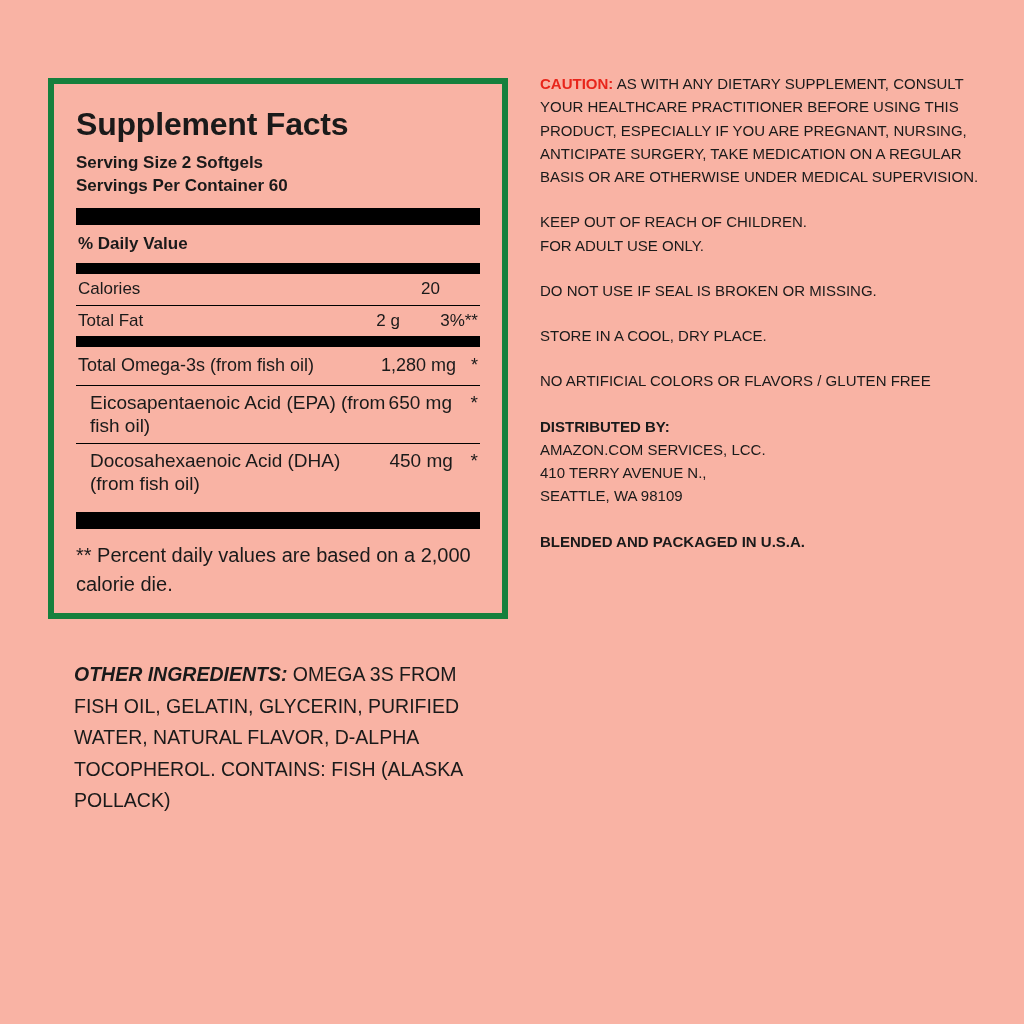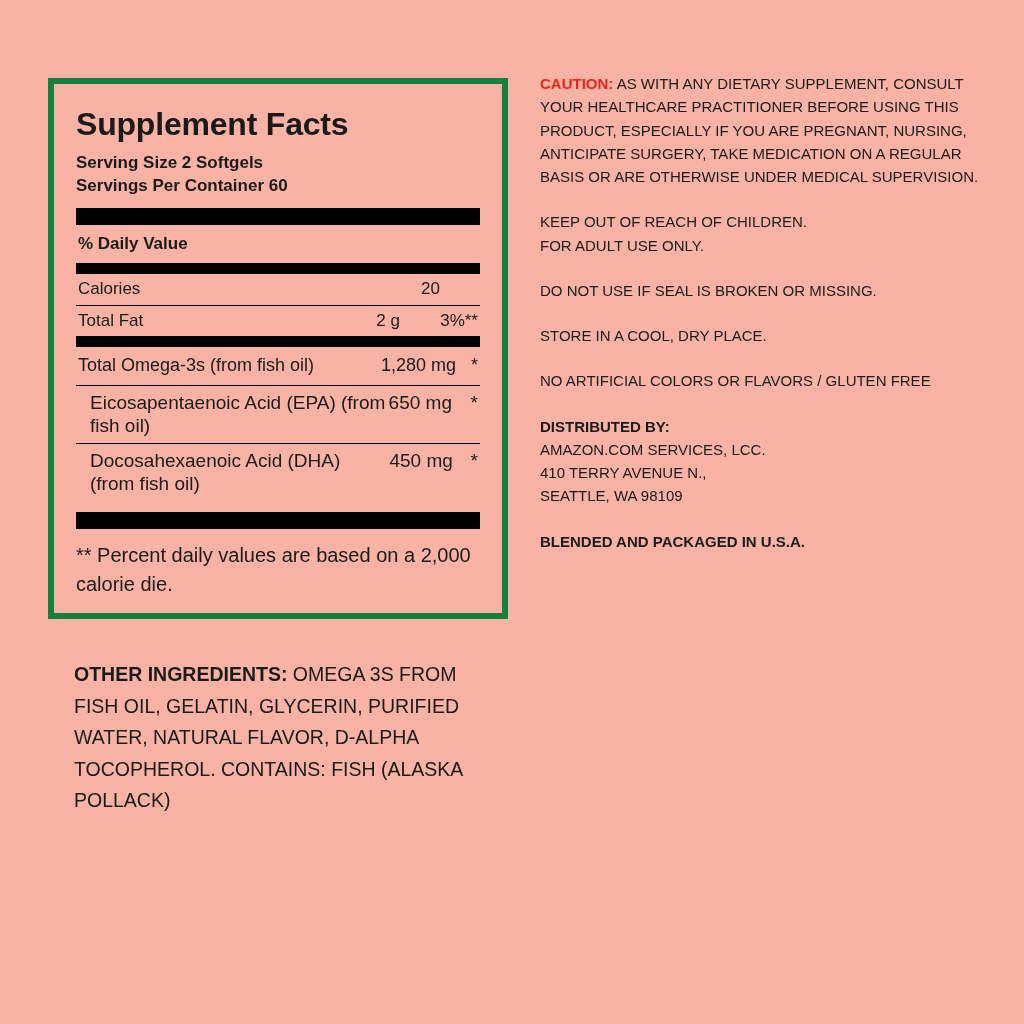--- a/index.html
+++ b/index.html
@@ -105,21 +105,21 @@
     margin-top: 12px;
   }
 
   .other-ing {
     margin-top: 40px;
     padding-left: 26px;
     font-size: 19.5px;
     line-height: 1.62;
     max-width: 430px;
   }
-  .other-ing b { font-weight: bold; }
+  .other-ing b { font-weight: bold; font-style: italic; }
 
   
   .right-col {
     position: absolute;
     left: 540px;
     top: 72px;
     width: 446px;
     font-size: 15px;
     line-height: 1.55;
   }

